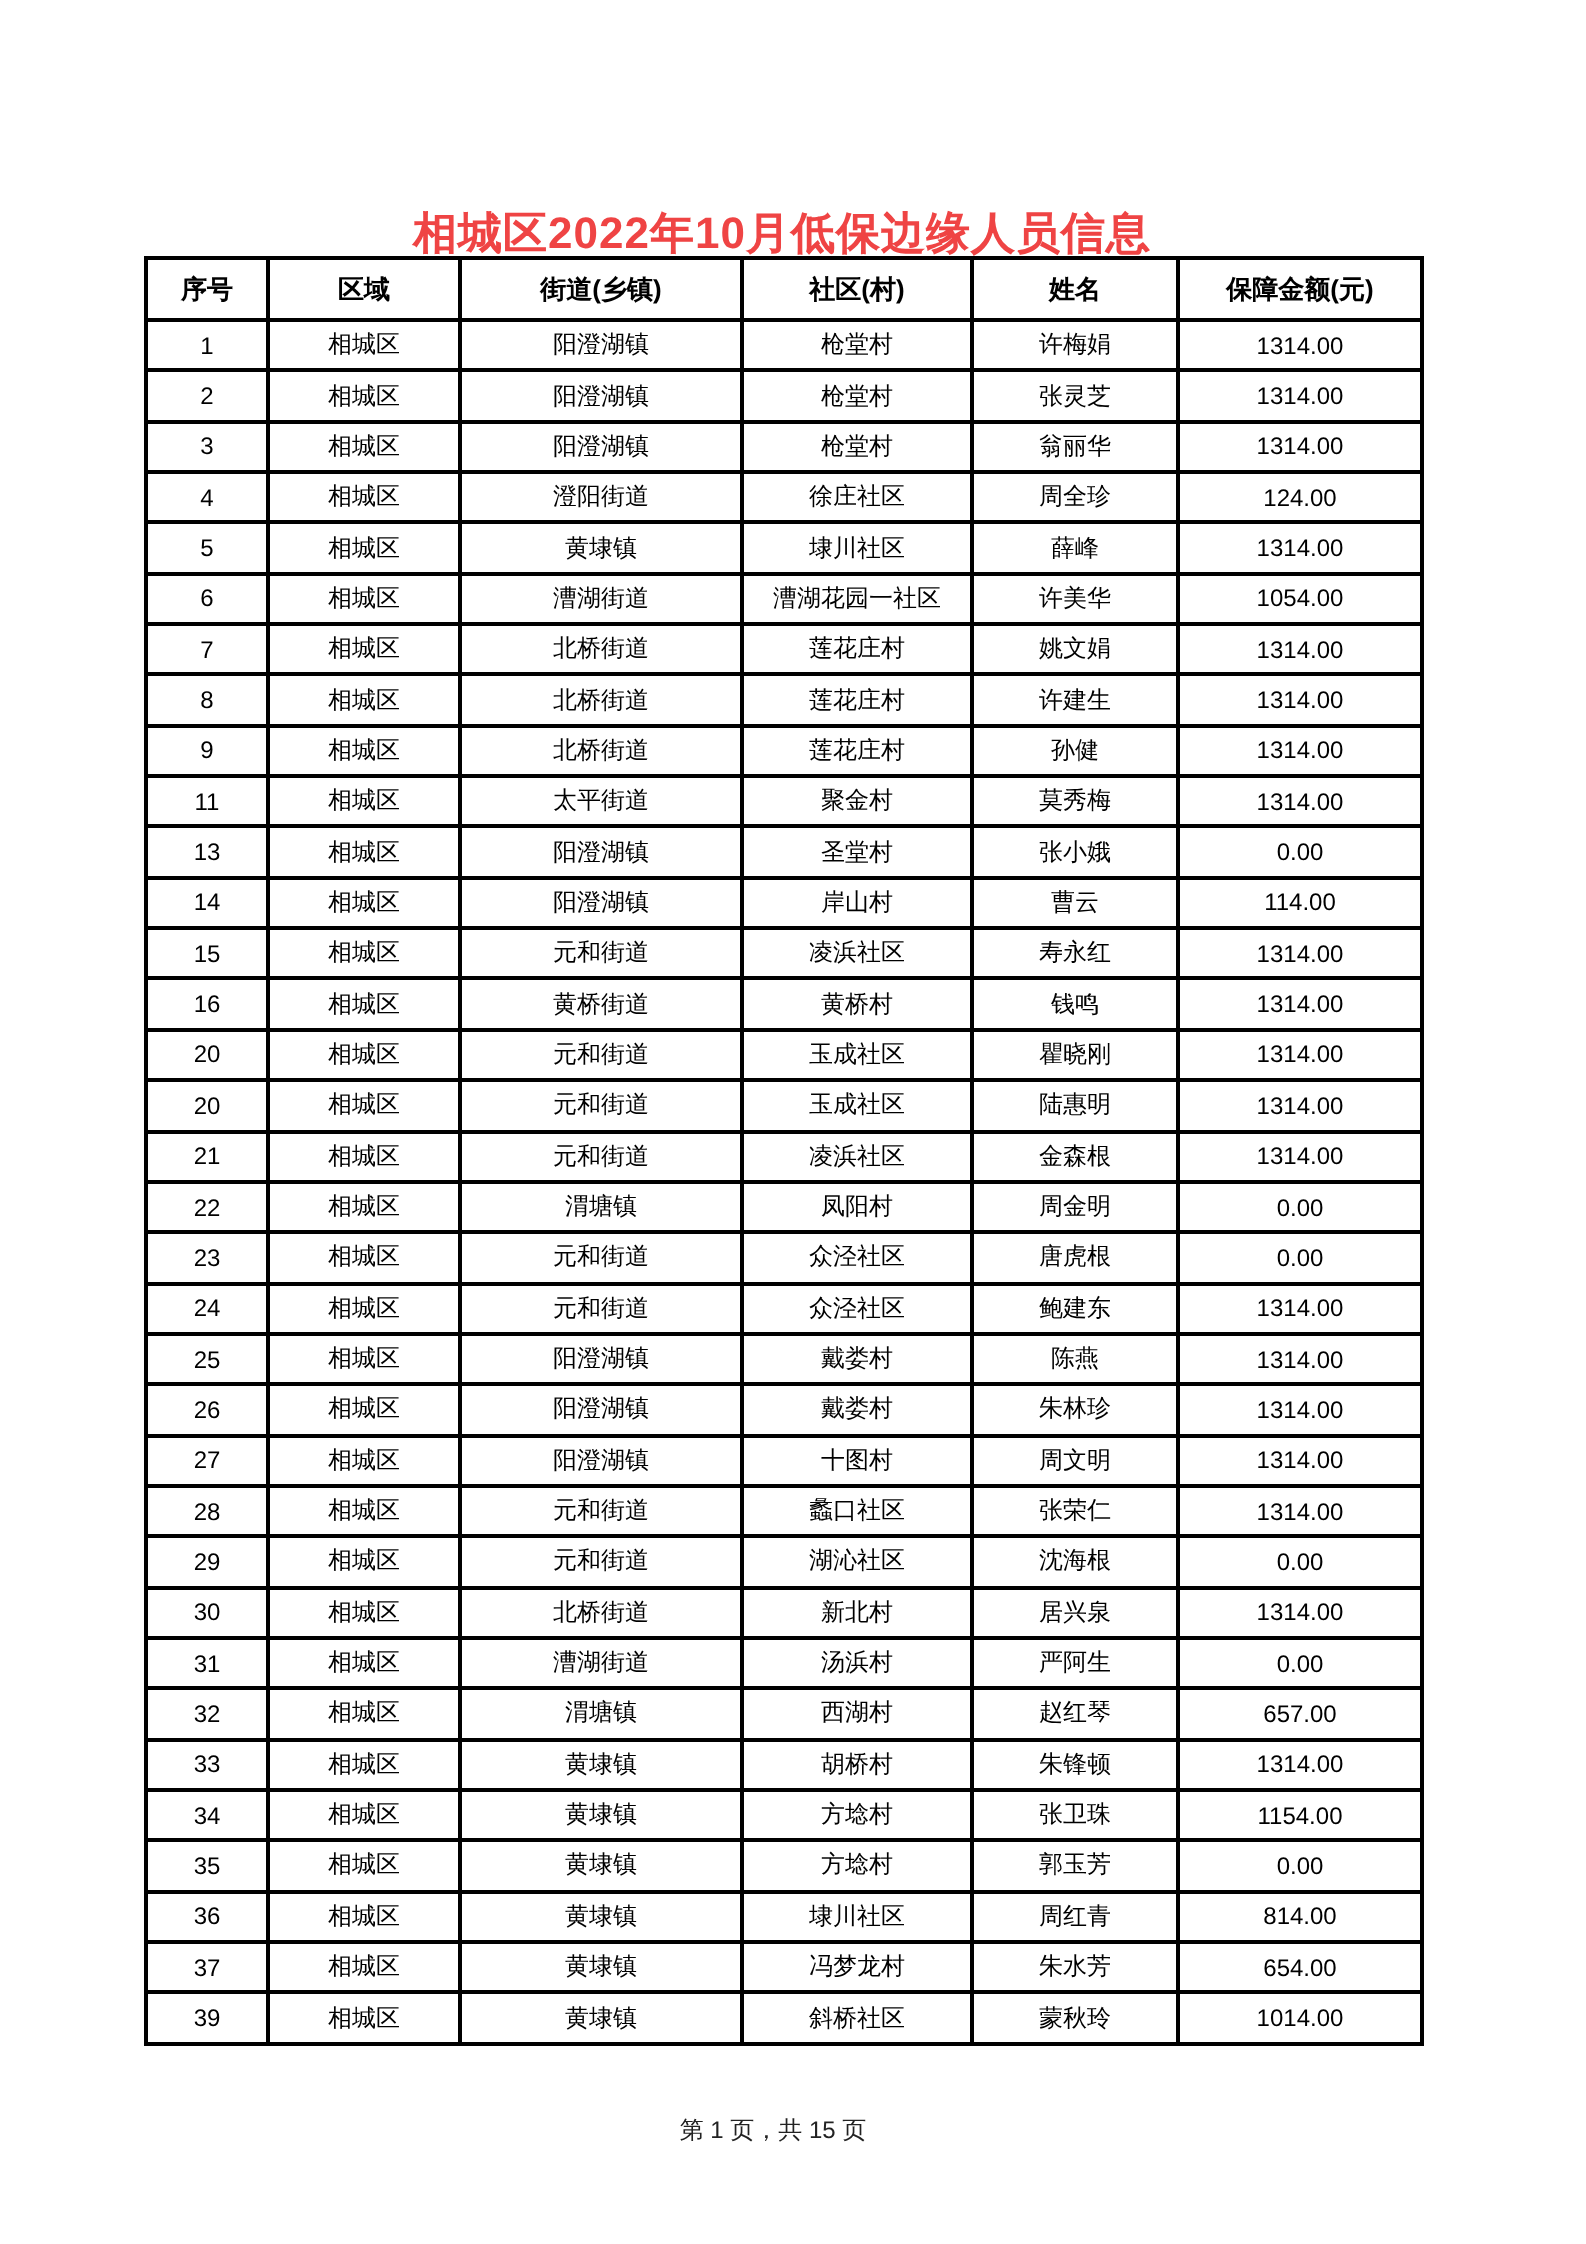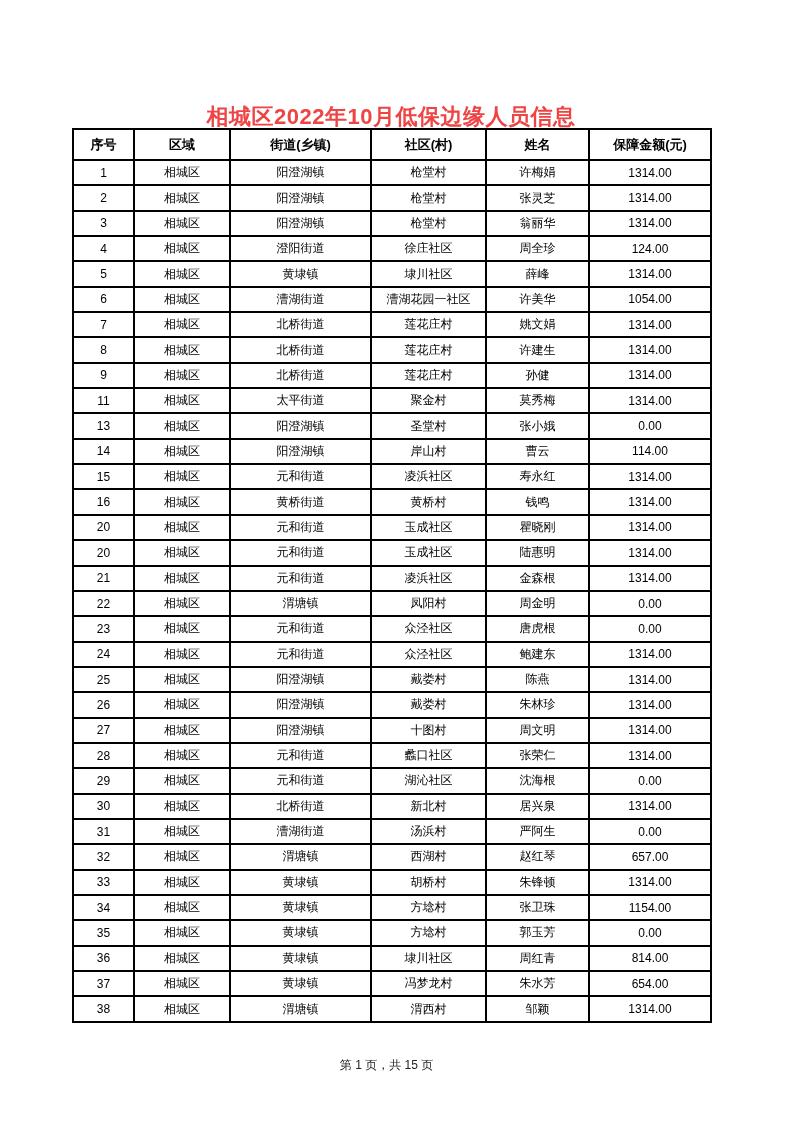--- a/index.html
+++ b/index.html
@@ -349,25 +349,25 @@
         </tr>
         <tr>
           <td>37</td>
           <td>相城区</td>
           <td>黄埭镇</td>
           <td>冯梦龙村</td>
           <td>朱水芳</td>
           <td>654.00</td>
         </tr>
         <tr>
-          <td>38</td>
-          <td>相城区</td>
-          <td>渭塘镇</td>
-          <td>渭西村</td>
-          <td>邹颖</td>
-          <td>1314.00</td>
+          <td>39</td>
+          <td>相城区</td>
+          <td>黄埭镇</td>
+          <td>斜桥社区</td>
+          <td>蒙秋玲</td>
+          <td>1014.00</td>
         </tr>
       </tbody>
   </table>
 
   <div class="footer">第 1 页，共 15 页</div>
 
 </div>
 
 </body></html>

